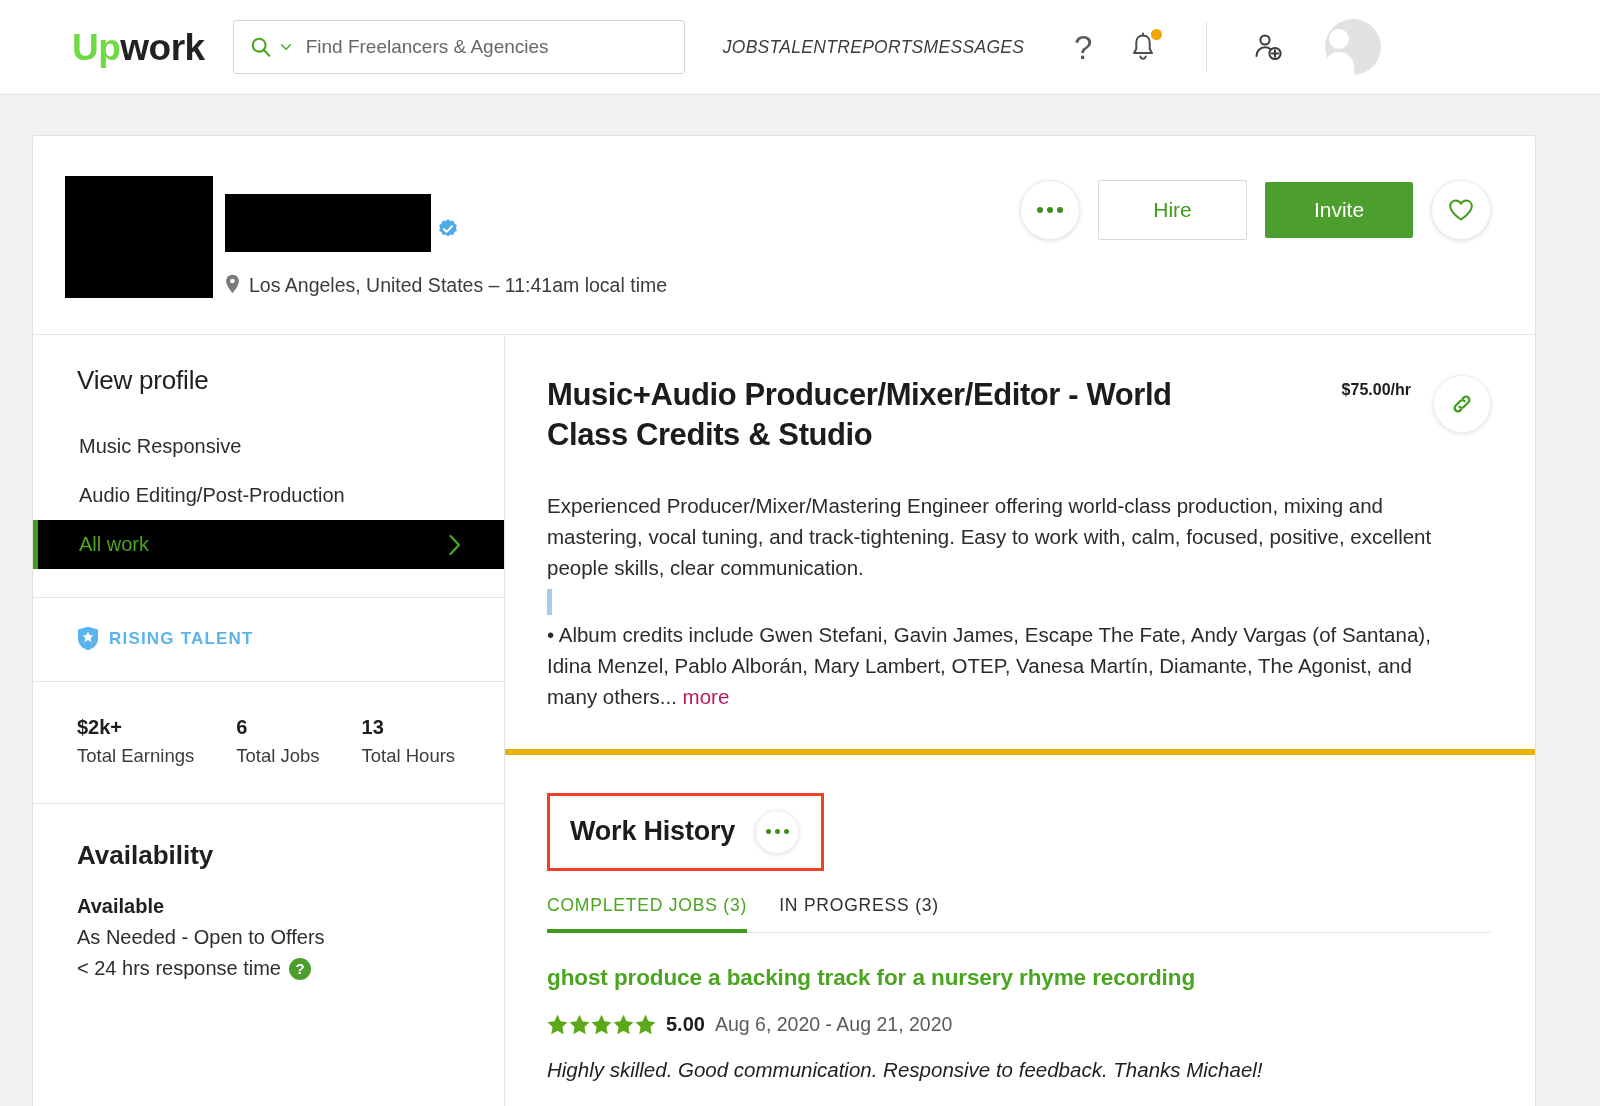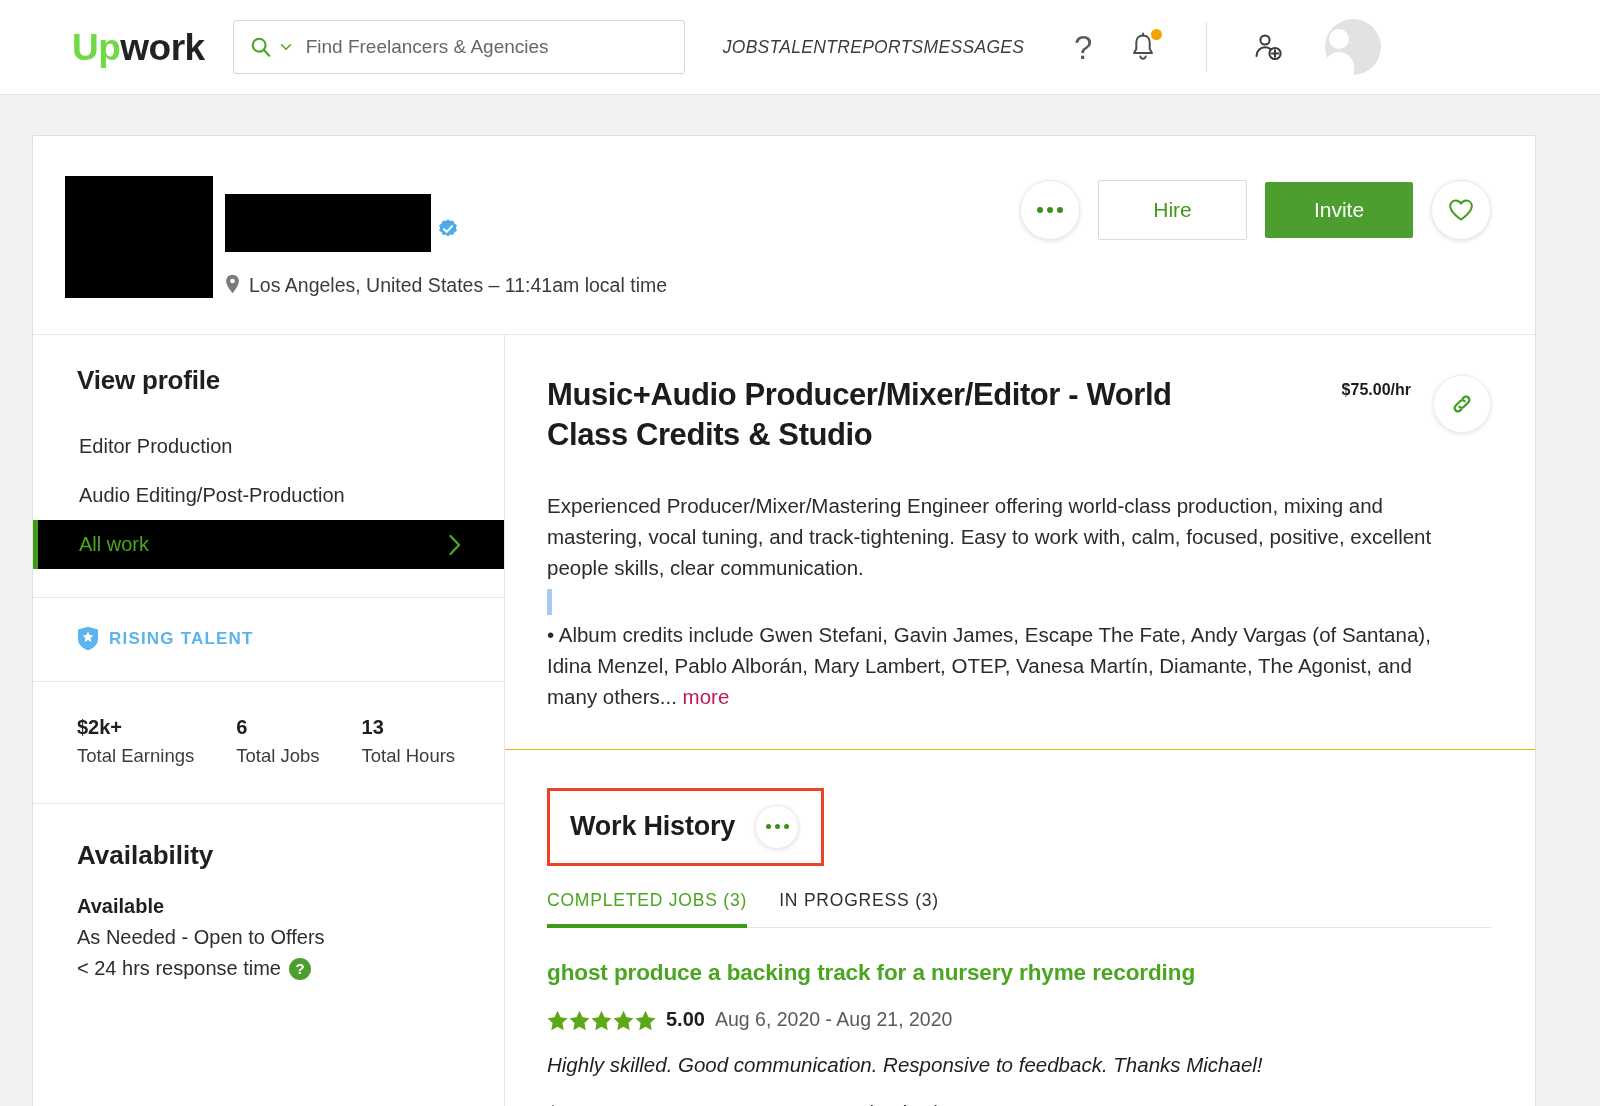--- a/index.html
+++ b/index.html
@@ -188,21 +188,21 @@
   .heart-ico { width: 26px; height: 24px; }
 
   
   .body-split { display: flex; }
   .sidebar {
     width: 472px;
     flex: none;
     border-right: 1px solid #e6e6e6;
   }
   .sb-block { padding: 30px 44px 28px 44px; border-bottom: 1px solid #e6e6e6; }
-  .sb-title { font-size: 26px; font-weight: 700; color: #1f1f1f; letter-spacing: -0.2px; }
+  .sb-title { font-size: 26px; font-weight: 400; color: #1f1f1f; letter-spacing: -0.2px; }
   .sb-nav { margin-top: 26px; }
   .sb-item {
     font-size: 20px;
     color: #2d2d2d;
     padding: 13px 0 13px 46px;
     margin: 0 -44px;
     position: relative;
     cursor: pointer;
   }
   .sb-item.active {
@@ -246,21 +246,21 @@
   .qhelp {
     width: 22px; height: 22px; border-radius: 50%;
     background: #4c9e2f; color: #fff;
     font-size: 15px; font-weight: 700;
     display: inline-flex; align-items: center; justify-content: center;
     margin-left: 8px; flex: none;
   }
 
   
   .main { flex: 1; }
-  .job-block { padding: 40px 44px 36px 42px; border-bottom: 1px solid #eab308; position: relative; }
+  .job-block { padding: 40px 44px 36px 42px; border-bottom: 6px solid #eab308; position: relative; }
   .job-head { display: flex; align-items: flex-start; }
   .job-title {
     font-size: 31px;
     font-weight: 700;
     color: #1c1c1c;
     line-height: 1.3;
     letter-spacing: -0.4px;
     max-width: 640px;
   }
   .job-rate {
@@ -343,21 +343,21 @@
   .tab + .tab { margin-left: 32px; }
 
   .job-entry { padding: 32px 0 0 0; }
   .entry-title {
     font-size: 22.5px;
     font-weight: 700;
     color: #4aa520;
     cursor: pointer;
     letter-spacing: -0.1px;
   }
-  .entry-rating { display: flex; align-items: flex-end; margin-top: 22px; }
+  .entry-rating { display: flex; align-items: center; margin-top: 22px; }
   .stars { display: flex; gap: 1px; }
   .star { width: 21px; height: 21px; }
   .score { font-size: 20px; font-weight: 700; color: #1c1c1c; margin-left: 10px; }
   .daterange { font-size: 19.5px; color: #5b5b5b; margin-left: 10px; }
   .entry-feedback {
     margin-top: 22px;
     font-size: 20.5px;
     font-style: italic;
     color: #1f1f1f;
   }
@@ -460,21 +460,21 @@
         </div>
       </div>
     </div>
 
     <div class="body-split">
 
       <div class="sidebar">
         <div class="sb-block">
           <div class="sb-title">View profile</div>
           <div class="sb-nav">
-            <div class="sb-item">Editor Production</div>
+            <div class="sb-item">Music Responsive</div>
             <div class="sb-item">Audio Editing/Post-Production</div>
             <div class="sb-item active">
               <span>All work</span>
               <svg class="sb-chev" viewBox="0 0 14 22" fill="none">
                 <path d="M2.5 2 L11 11 L2.5 20" stroke="#4aa520" stroke-width="2.4" fill="none" stroke-linecap="round" stroke-linejoin="round"></path>
               </svg>
             </div>
           </div>
         </div>
 

